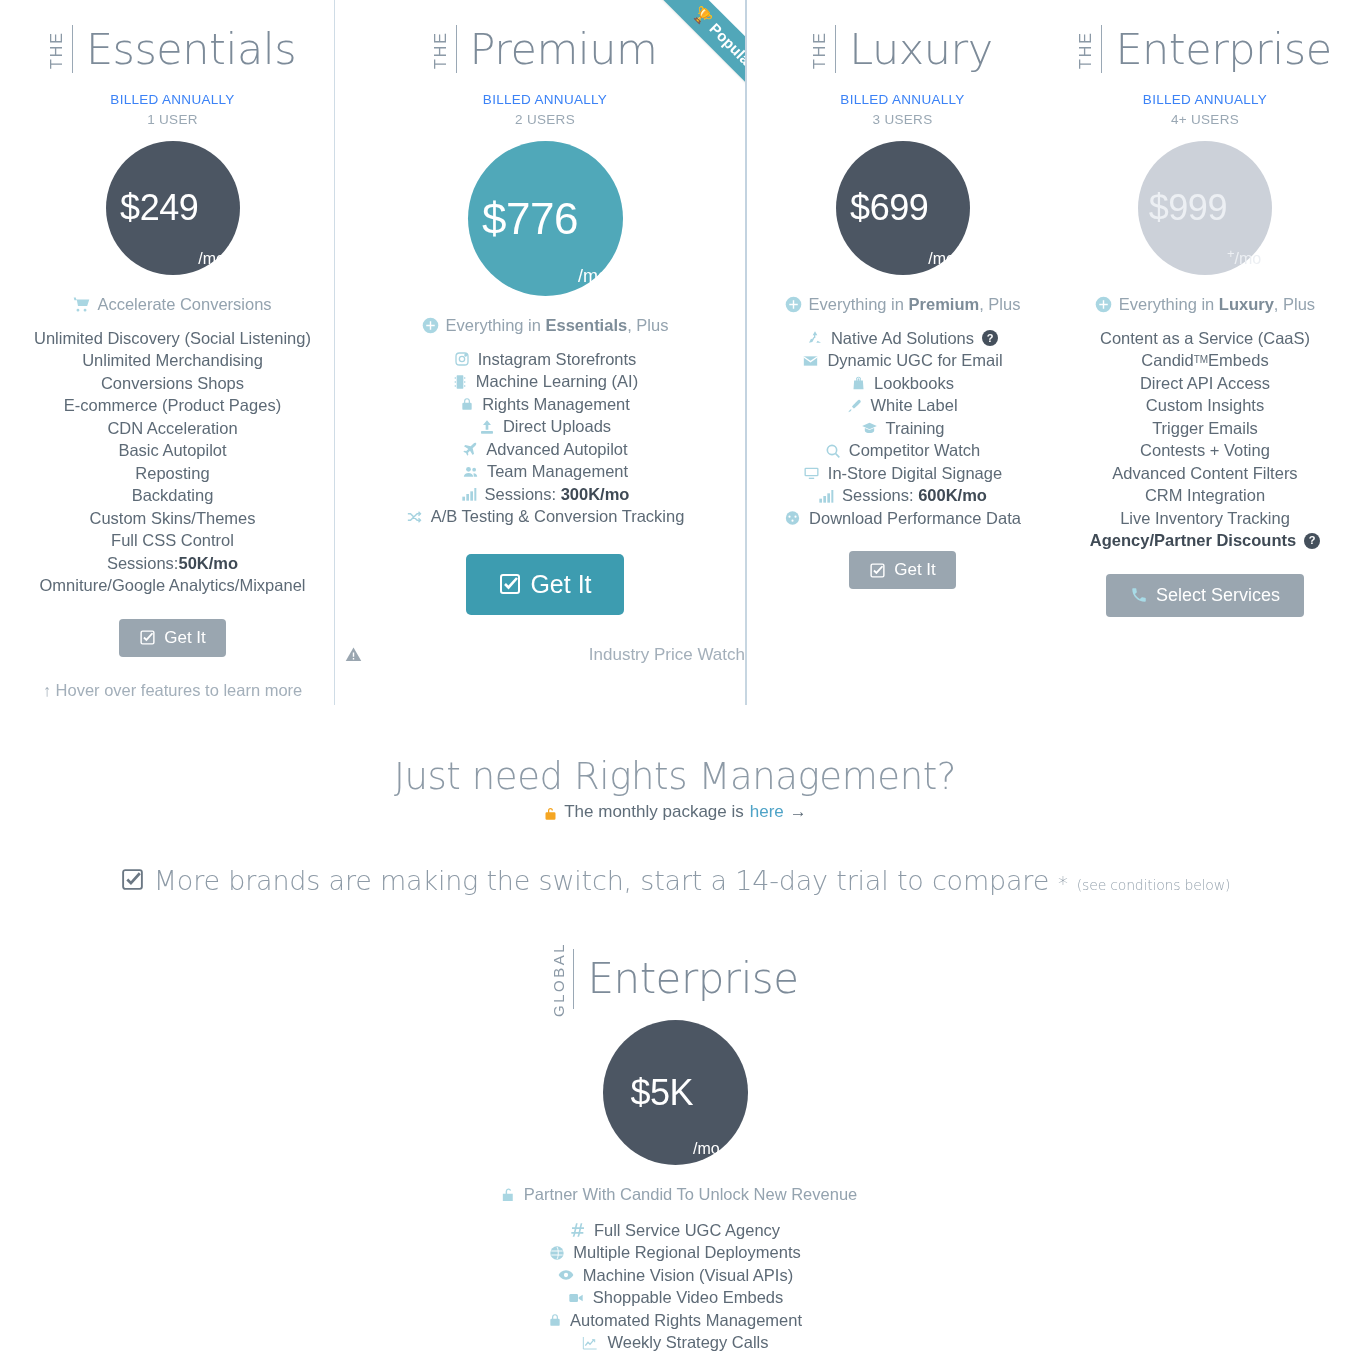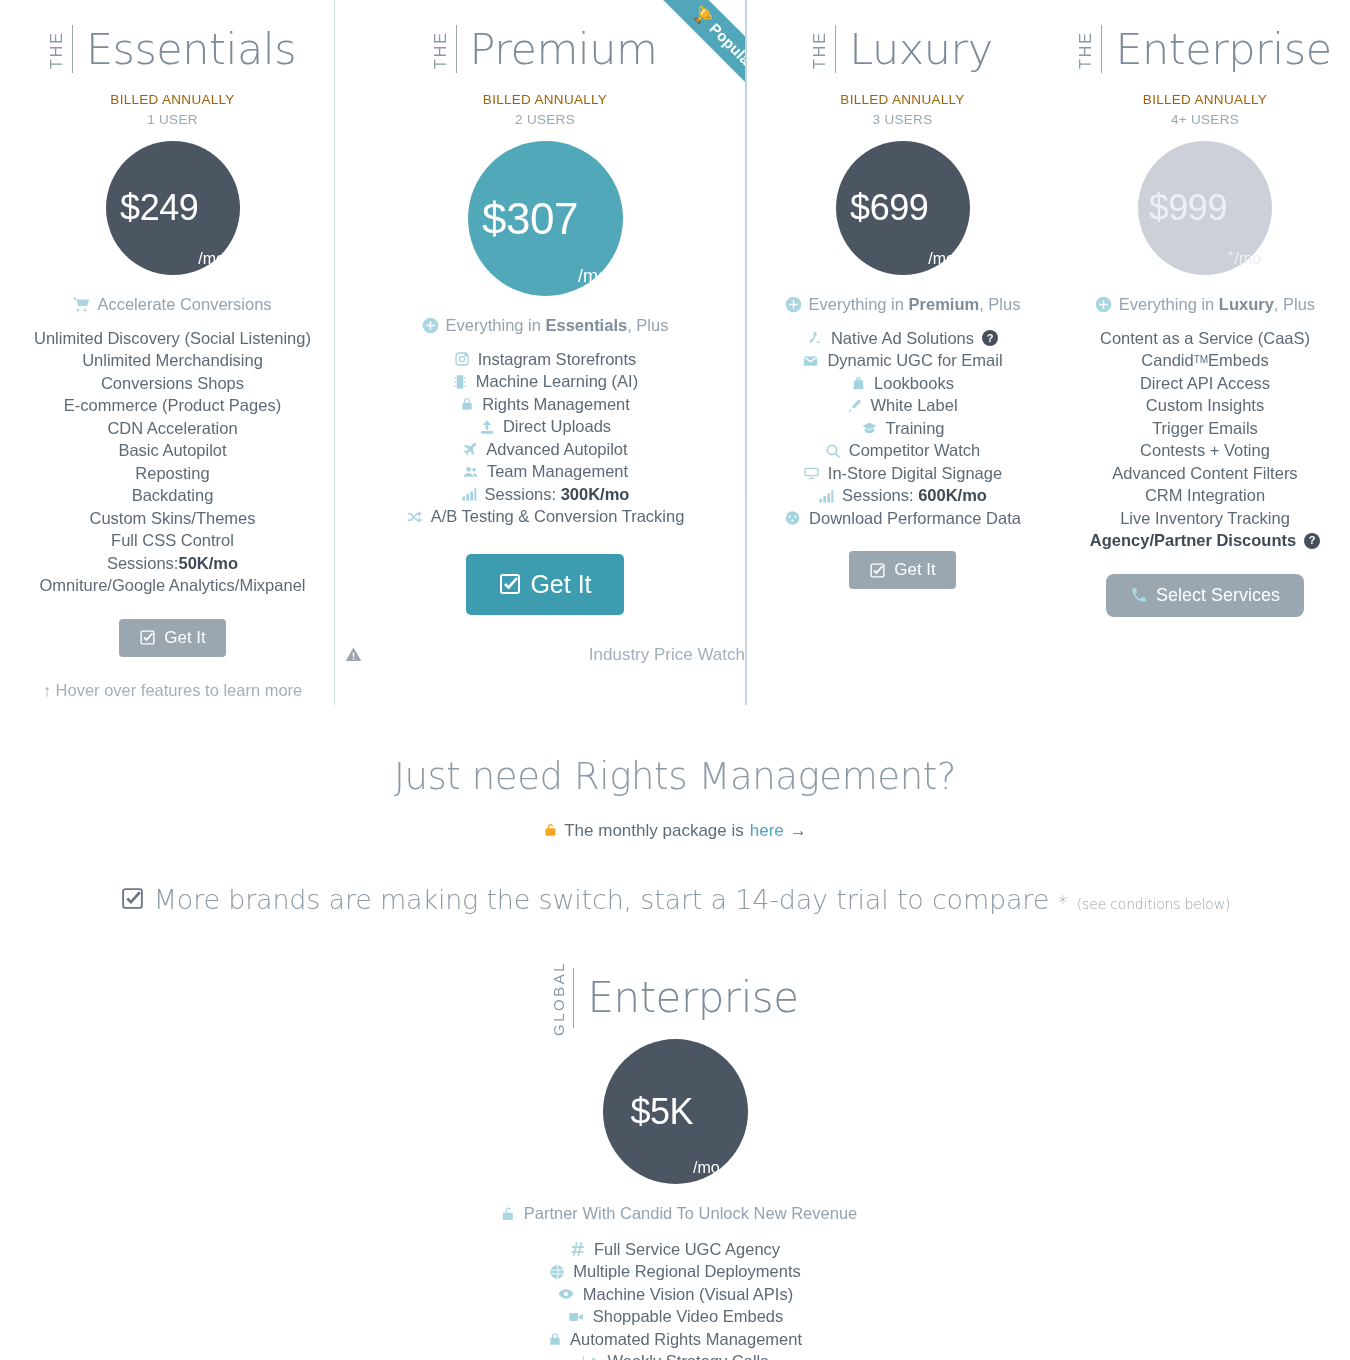--- a/index.html
+++ b/index.html
@@ -76,21 +76,21 @@
     font-weight: 300;
     font-size: 43px;
     line-height: 1;
     color: #7d8b99;
     letter-spacing: -0.5px;
   }
   .billed {
     margin-top: 12px;
     font-size: 13.5px;
     letter-spacing: 0.3px;
-    color: #a16207;
+    color: #3b82f6;
     font-weight: 400;
   }
   .users {
     margin-top: 5px;
     font-size: 13.5px;
     color: #9aa8b4;
     letter-spacing: 0.3px;
   }
 
   
@@ -180,21 +180,21 @@
     justify-content: center;
     gap: 8px;
     border: none;
     border-radius: 4px;
     color: #ffffff;
     cursor: pointer;
     font-family: "Liberation Sans", sans-serif;
   }
   .btn-grey { background: #9aa6b0; padding: 9px 20px; font-size: 17px; }
   .btn-teal { background: #3d9cb0; padding: 16px 32px; font-size: 25px; border-radius: 5px; }
-  .btn-wide { background: #9aa6b0; padding: 11px 24px; font-size: 18px; border-radius: 8px; }
+  .btn-wide { background: #9aa6b0; padding: 11px 24px; font-size: 18px; }
   .btn .ic-phone { color: #a8dbe7; }
   .btn-row { margin-top: 22px; }
 
   .hint {
     margin-top: 24px;
     font-size: 16.5px;
     color: #a3afba;
   }
   .pricewatch {
     margin-top: 30px;
@@ -235,25 +235,25 @@
   .mid { text-align: center; }
   .mid-title {
     margin-top: 45px;
     font-family: "DejaVu Sans", sans-serif;
     font-weight: 300;
     font-size: 37px;
     color: #8d9aa6;
     letter-spacing: -0.4px;
   }
   .mid-sub {
-    margin-top: 23px;
+    margin-top: 4px;
     font-size: 17px;
     color: #5f6d79;
     display: flex;
-    align-items: flex-start;
+    align-items: flex-end;
     justify-content: center;
     gap: 6px;
   }
   .mid-sub .ic-unlock { color: #f5a623; }
   .mid-sub a { color: #4fa3c7; text-decoration: none; }
   .mid-trial {
     margin-top: 43px;
     font-family: "DejaVu Sans", sans-serif;
     font-weight: 300;
     font-size: 27px;
@@ -378,21 +378,21 @@
     <div class="plan-head">
       <span class="the-vert">THE</span>
       <span class="head-rule"></span>
       <span class="plan-name">Premium</span>
     </div>
     <div class="billed">BILLED ANNUALLY</div>
     <div class="users">2 USERS</div>
 
     <div class="circle-wrap">
       <div class="circle c-teal big" style="width:155px;height:155px">
-        <span class="amount">$307</span>
+        <span class="amount">$776</span>
         <span class="per">/mo</span>
       </div>
     </div>
 
     <div class="tagline">
       <span class="ic">
         <svg width="17" height="17" viewBox="0 0 24 24" fill="currentColor">
             <circle cx="12" cy="12" r="11"></circle>
             <path d="M11 6h2v12h-2zM6 11h12v2H6z" fill="#fff"></path>
           </svg>

